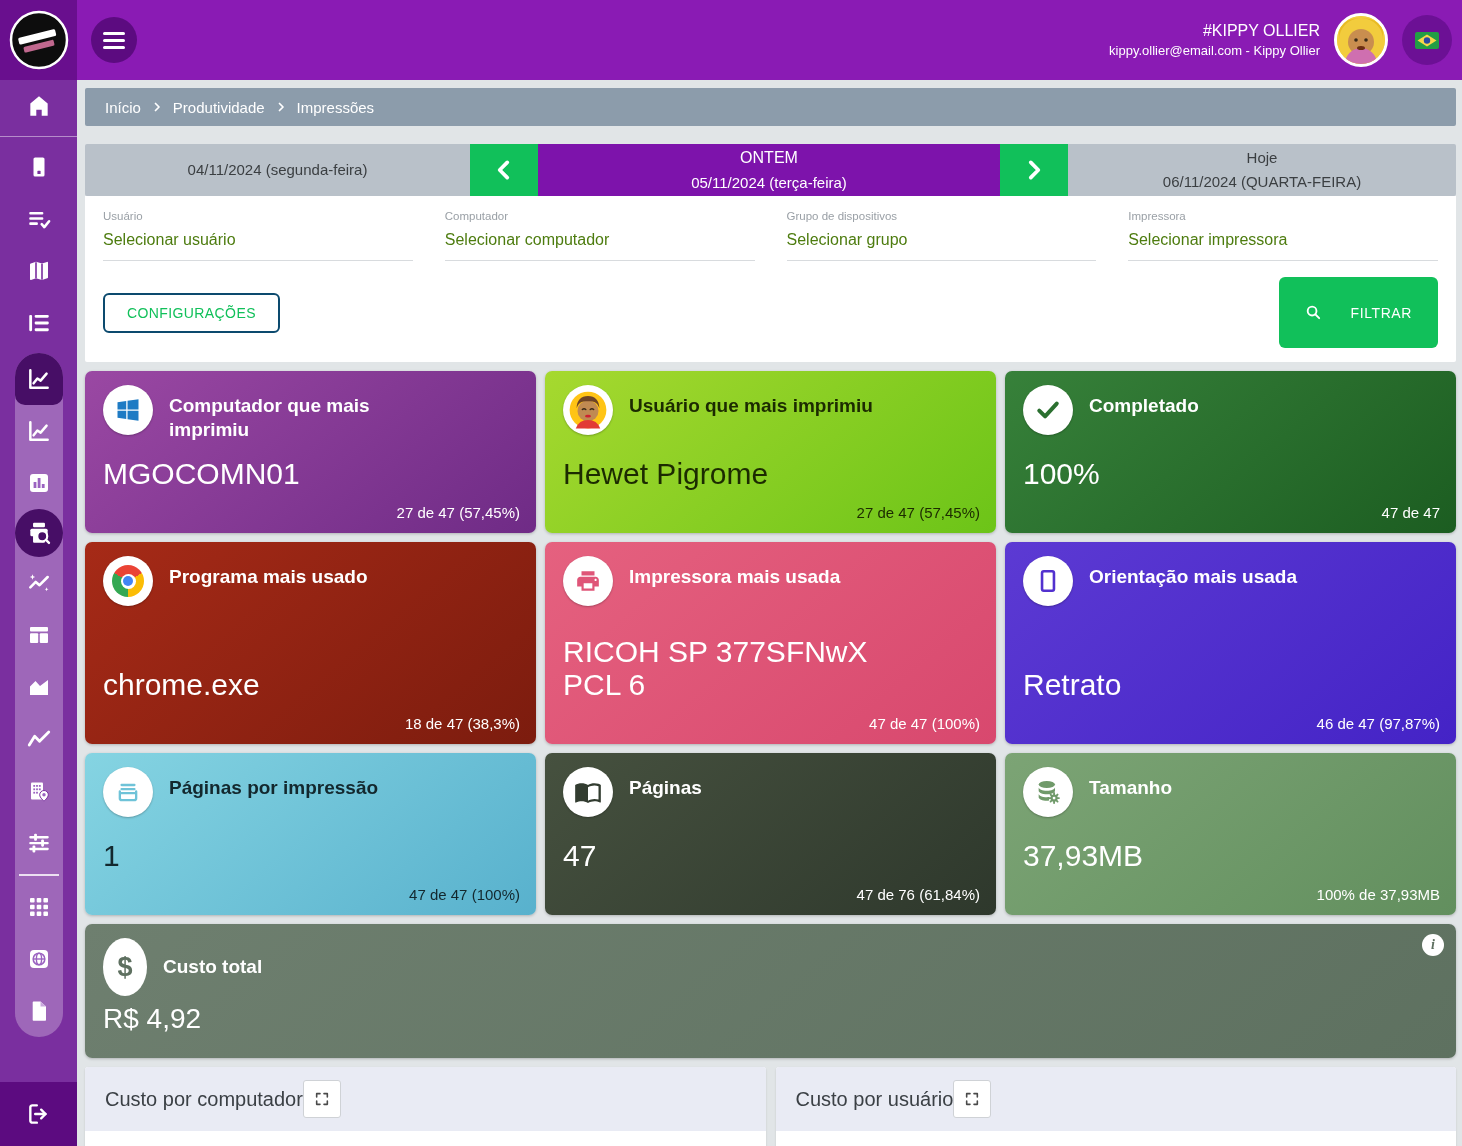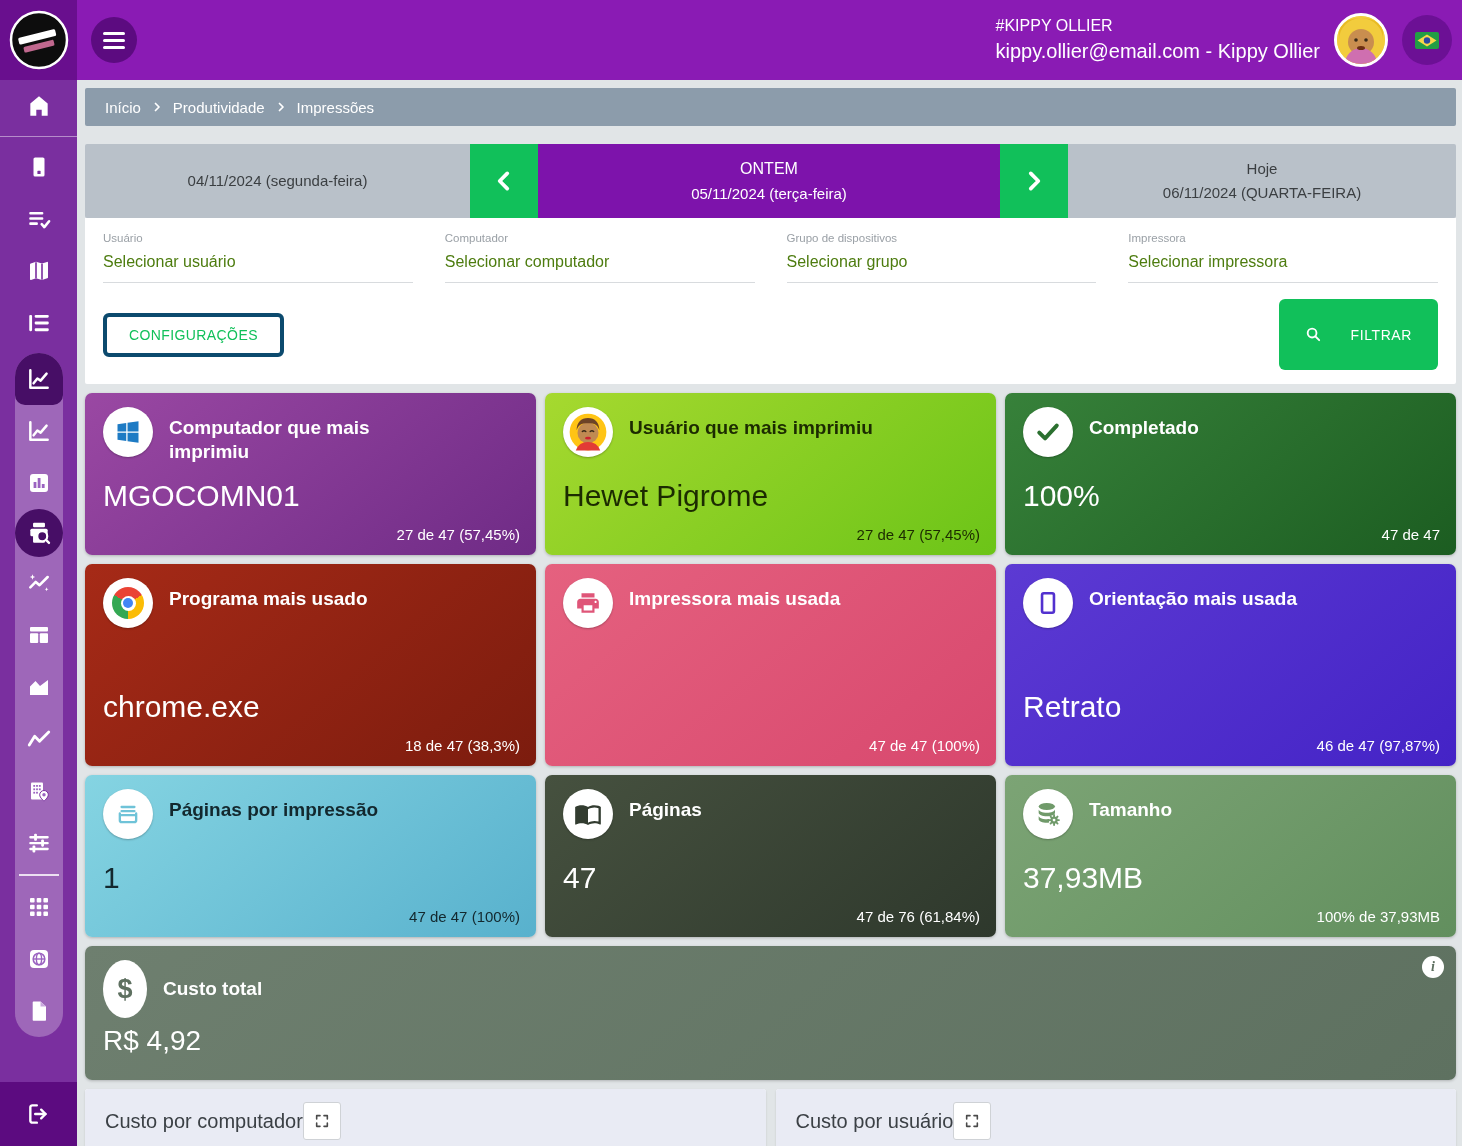--- a/index.html
+++ b/index.html
@@ -6,23 +6,23 @@
   html,body { background:#cfd4d7; }
   body { font-family:"Liberation Sans", sans-serif; }
   .app { position:relative; width:1462px; height:1146px; background:#e1e5e7; overflow:hidden; }
 
   
   .topbar { position:absolute; top:0; left:0; width:1462px; height:80px; background:#8a1bb4; display:flex; align-items:center; z-index:5; }
   .logo-block { width:77px; height:80px; background:#690f8e; display:flex; align-items:center; justify-content:center; flex:none; }
   .hamburger { width:46px; height:46px; border-radius:50%; background:#5c0b80; margin-left:14px; display:flex; flex-direction:column; align-items:center; justify-content:center; gap:4px; cursor:pointer; }
   .hamburger span { width:22px; height:3px; background:#fff; border-radius:2px; }
   .top-right { margin-left:auto; display:flex; align-items:center; gap:14px; padding-right:10px; }
-  .user-text { color:#fff; line-height:1.45; }
+  .user-text { text-align:right; color:#fff; line-height:1.45; }
   .user-text .u1 { font-size:16px; }
-  .user-text .u2 { font-size:20px; }
+  .user-text .u2 { font-size:13px; }
   .avatar { width:54px; height:54px; border-radius:50%; border:3px solid #fff; background:#f2cc3d; overflow:hidden; flex:none; }
   .flag-btn { width:50px; height:50px; border-radius:50%; background:#6c1095; display:flex; align-items:center; justify-content:center; flex:none; cursor:pointer; }
 
   
   .sidebar { position:absolute; top:80px; left:0; width:77px; height:1066px; background:#7a2f9f; display:flex; flex-direction:column; align-items:center; z-index:4; }
   .sb-item { width:52px; height:52px; display:flex; align-items:center; justify-content:center; cursor:pointer; flex:none; }
   .sb-item svg { display:block; }
   .sb-divider { width:77px; height:1px; background:rgba(255,255,255,.45); margin:4px 0; flex:none; }
   .sb-strip { width:48px; background:rgba(255,255,255,.27); border-radius:24px; display:flex; flex-direction:column; align-items:center; margin-top:4px; }
   .sb-strip .sb-item { width:48px; height:52px; }
@@ -31,37 +31,37 @@
   .sb-strip-divider { width:40px; height:2px; background:rgba(255,255,255,.8); margin:5px 0; flex:none; }
   .sb-footer { margin-top:auto; width:77px; height:64px; background:#5c0b80; display:flex; align-items:center; justify-content:center; }
 
   
   .main { position:absolute; top:80px; left:85px; width:1371px; }
   .breadcrumb { margin-top:8px; height:38px; background:#8c9cab; border-radius:2px; display:flex; align-items:center; gap:10px; padding:0 20px; color:#fff; font-size:15px; }
   .crumb { cursor:pointer; }
   .crumb-sep { display:flex; align-items:center; }
 
   
-  .datenav { margin-top:18px; height:74px; display:flex; border-radius:2px; overflow:hidden; }
+  .datenav { margin-top:18px; height:52px; display:flex; border-radius:2px; overflow:hidden; }
   .dn-gray { background:#b9c1c9; color:#3b3f42; display:flex; flex-direction:column; align-items:center; justify-content:center; font-size:15px; line-height:1.6; }
   .dn-prevday { width:385px; }
   .dn-nextday { width:388px; }
   .dn-arrow { width:68px; background:#11c05a; display:flex; align-items:center; justify-content:center; cursor:pointer; flex:none; }
   .dn-current { flex:1; background:#7d13ab; color:#fff; display:flex; flex-direction:column; align-items:center; justify-content:center; line-height:1.6; }
   .dn-current .l1 { font-size:16px; }
   .dn-current .l2 { font-size:15px; }
 
   
   .filterpanel { background:#fff; border-radius:0 0 2px 2px; padding:14px 8px 14px 8px; }
   .fields { display:grid; grid-template-columns:repeat(4,1fr); gap:0 12px; padding:0 0 0 0; }
   .field { padding:0 10px; cursor:pointer; }
   .f-label { font-size:11.5px; color:#9aa0a6; }
   .f-value { font-size:16px; color:#4d7c0f; margin-top:9px; padding-bottom:11px; border-bottom:1px solid #d8dbde; }
   .btnrow { display:flex; justify-content:space-between; align-items:center; margin-top:16px; padding:0 10px; }
-  .btn-config { background:#fff; border:4px solid #0c4a6e; color:#11c05a; font-size:14px; letter-spacing:.4px; padding:10px 22px; border-radius:6px; cursor:pointer; font-family:inherit; }
+  .btn-config { background:#fff; border:2px solid #0c4a6e; color:#11c05a; font-size:14px; letter-spacing:.4px; padding:10px 22px; border-radius:6px; cursor:pointer; font-family:inherit; }
   .btn-filter { background:#11c05a; border:none; color:#fff; font-size:14px; letter-spacing:.6px; padding:27px 26px; border-radius:6px; cursor:pointer; display:flex; align-items:center; gap:29px; font-family:inherit; }
 
   
   .cards { margin-top:9px; display:grid; grid-template-columns:repeat(3,1fr); grid-template-rows:162px 202px 162px; gap:9px; }
   .card { border-radius:7px; padding:14px 18px; position:relative; display:flex; flex-direction:column; color:#fff; box-shadow:0 1px 3px rgba(0,0,0,.22); }
   .card-head { display:flex; gap:16px; align-items:flex-start; }
   .card-icon { width:50px; height:50px; border-radius:50%; background:#fff; flex:none; display:flex; align-items:center; justify-content:center; box-shadow:0 1px 2px rgba(0,0,0,.25); overflow:hidden; }
   .card-title { font-size:19px; font-weight:bold; line-height:1.25; padding-top:9px; max-width:272px; }
   .card-value { font-size:30px; font-weight:400; line-height:1.12; margin-top:auto; padding-bottom:28px; }
   .card-footer { position:absolute; right:16px; bottom:12px; font-size:15px; }
@@ -444,20 +444,21 @@
 
       <div class="card c-printer">
         <div class="card-head">
           <div class="card-icon">
             <svg width="26" height="26" viewBox="0 0 24 24" fill="#df5578">
                 <path d="M19 8H5c-1.66 0-3 1.34-3 3v6h4v4h12v-4h4v-6c0-1.66-1.34-3-3-3zm-3 11H8v-5h8v5zm3-7c-.55 0-1-.45-1-1s.45-1 1-1 1 .45 1 1-.45 1-1 1zm-1-9H6v4h12V3z"></path>
               </svg>
           </div>
           <div class="card-title">Impressora mais usada</div>
         </div>
+        <div class="card-value">RICOH SP 377SFNwX PCL 6</div>
         <div class="card-footer">47 de 47 (100%)</div>
       </div>
 
       <div class="card c-orientation">
         <div class="card-head">
           <div class="card-icon">
             <svg width="26" height="26" viewBox="0 0 24 24" fill="none" stroke="#5231cf" stroke-width="2.4">
                 <rect x="6.5" y="3" width="11" height="18" rx="1.6"></rect>
               </svg>
           </div>

